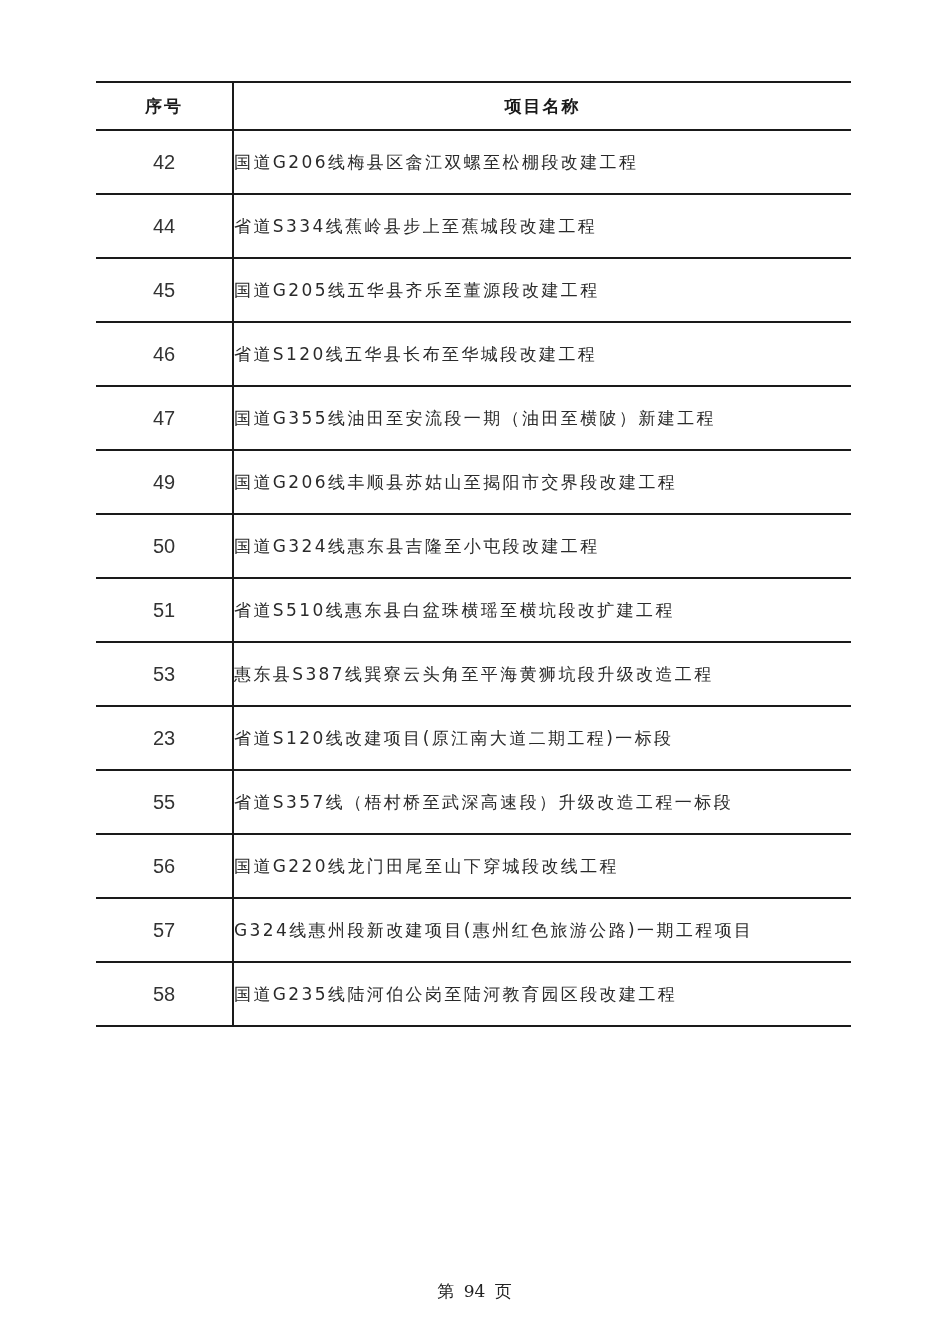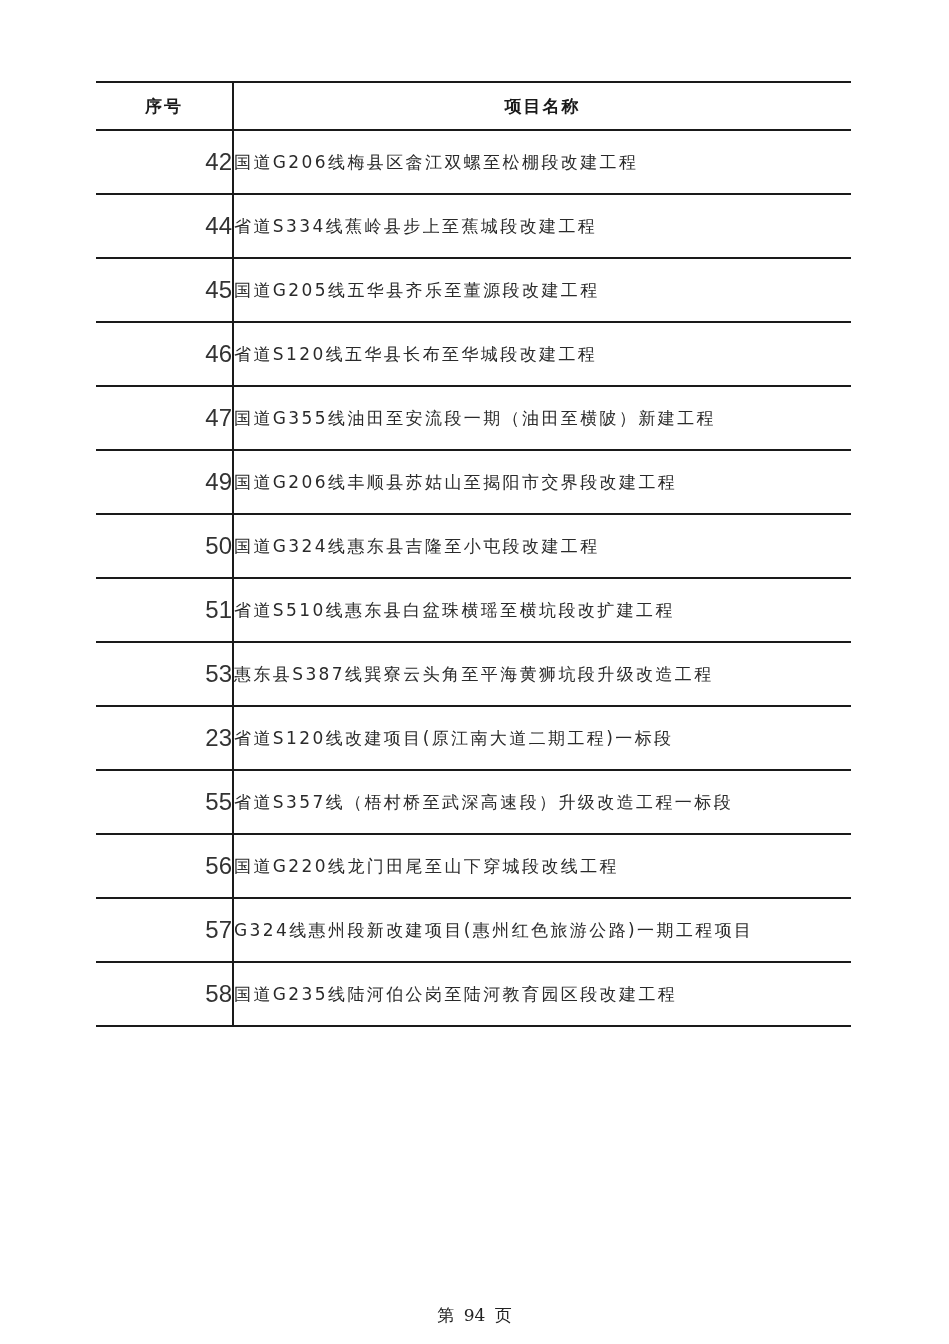--- a/index.html
+++ b/index.html
@@ -36,43 +36,41 @@
       text-align: center;
     }
     .doc-table thead tr { height: 48px; }
     .doc-table tbody tr { height: 64px; }
     .doc-table th {
       font-size: 17px;
       font-weight: bold;
       letter-spacing: 2px;
     }
     .doc-table td.c-idx {
-      font-size: 24px;
+      font-size: 20px;
       color: #333;
       font-family: "Liberation Sans", sans-serif;
-      text-align: right;
     }
     .doc-table td.c-name {
       text-align: left;
       font-size: 17px;
       letter-spacing: 2.4px;
       color: #2a2a2a;
       white-space: nowrap;
     }
     .page-footer {
       position: absolute;
       left: 0;
       width: 949px;
       top: 1280px;
       text-align: center;
       font-family: "DejaVu Serif", serif;
       font-size: 17px;
       color: #222;
       word-spacing: 4px;
-      margin-top: 24px;
     }
   </style>
 </head>
 <body>
 
 <table class="doc-table">
   <colgroup>
       <col class="c1">
       <col class="c2">
     </colgroup>

